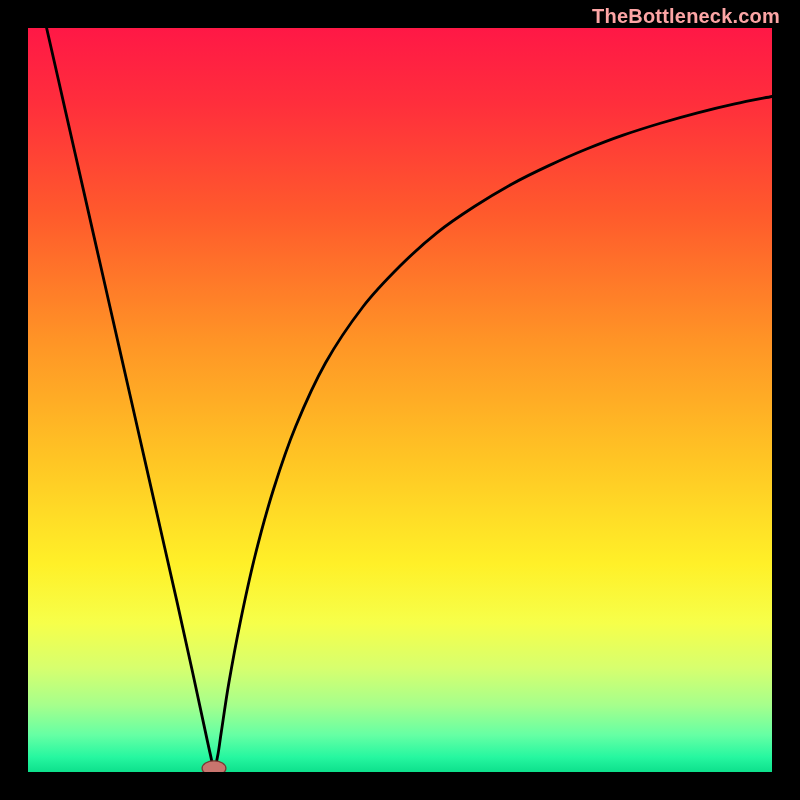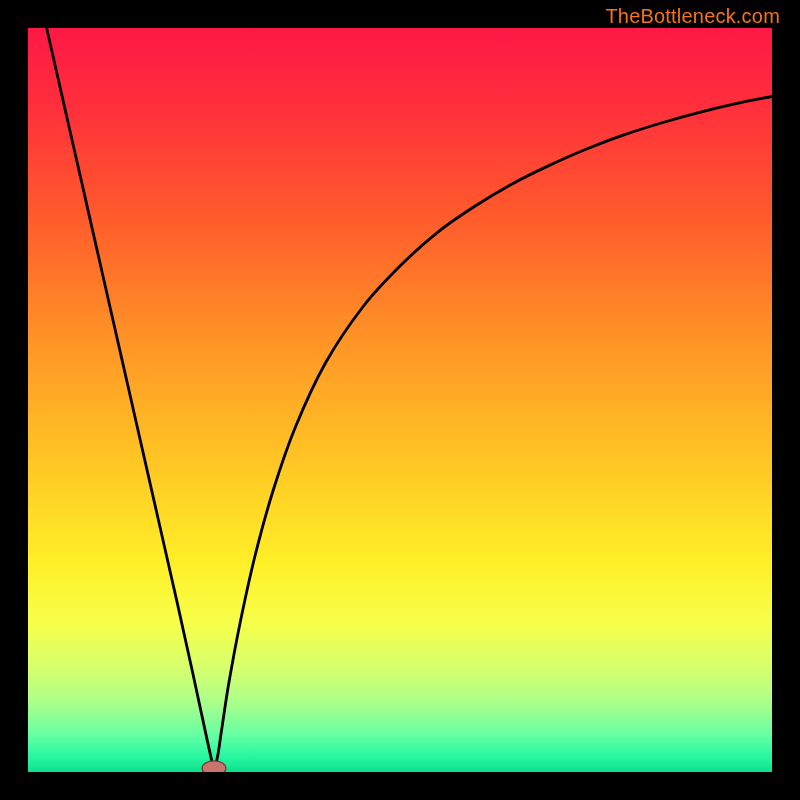--- a/index.html
+++ b/index.html
@@ -36,22 +36,22 @@
     left: 0;
     top: 0;
     width: 100%;
     height: 100%;
   }
   .watermark {
     position: absolute;
     top: 5px;
     right: 20px;
     font-size: 20px;
-    font-weight: 400;
-    color: #f97316;
+    font-weight: 700;
+    color: #fca5a5;
     letter-spacing: 0.2px;
   }
 </style>
 </head>
 <body>
 
 <div class="plot-outer">
   <div class="watermark">TheBottleneck.com</div>
   <div class="plot-area">
     <svg class="gradient-bg" viewBox="0 0 100 100" preserveAspectRatio="none">

